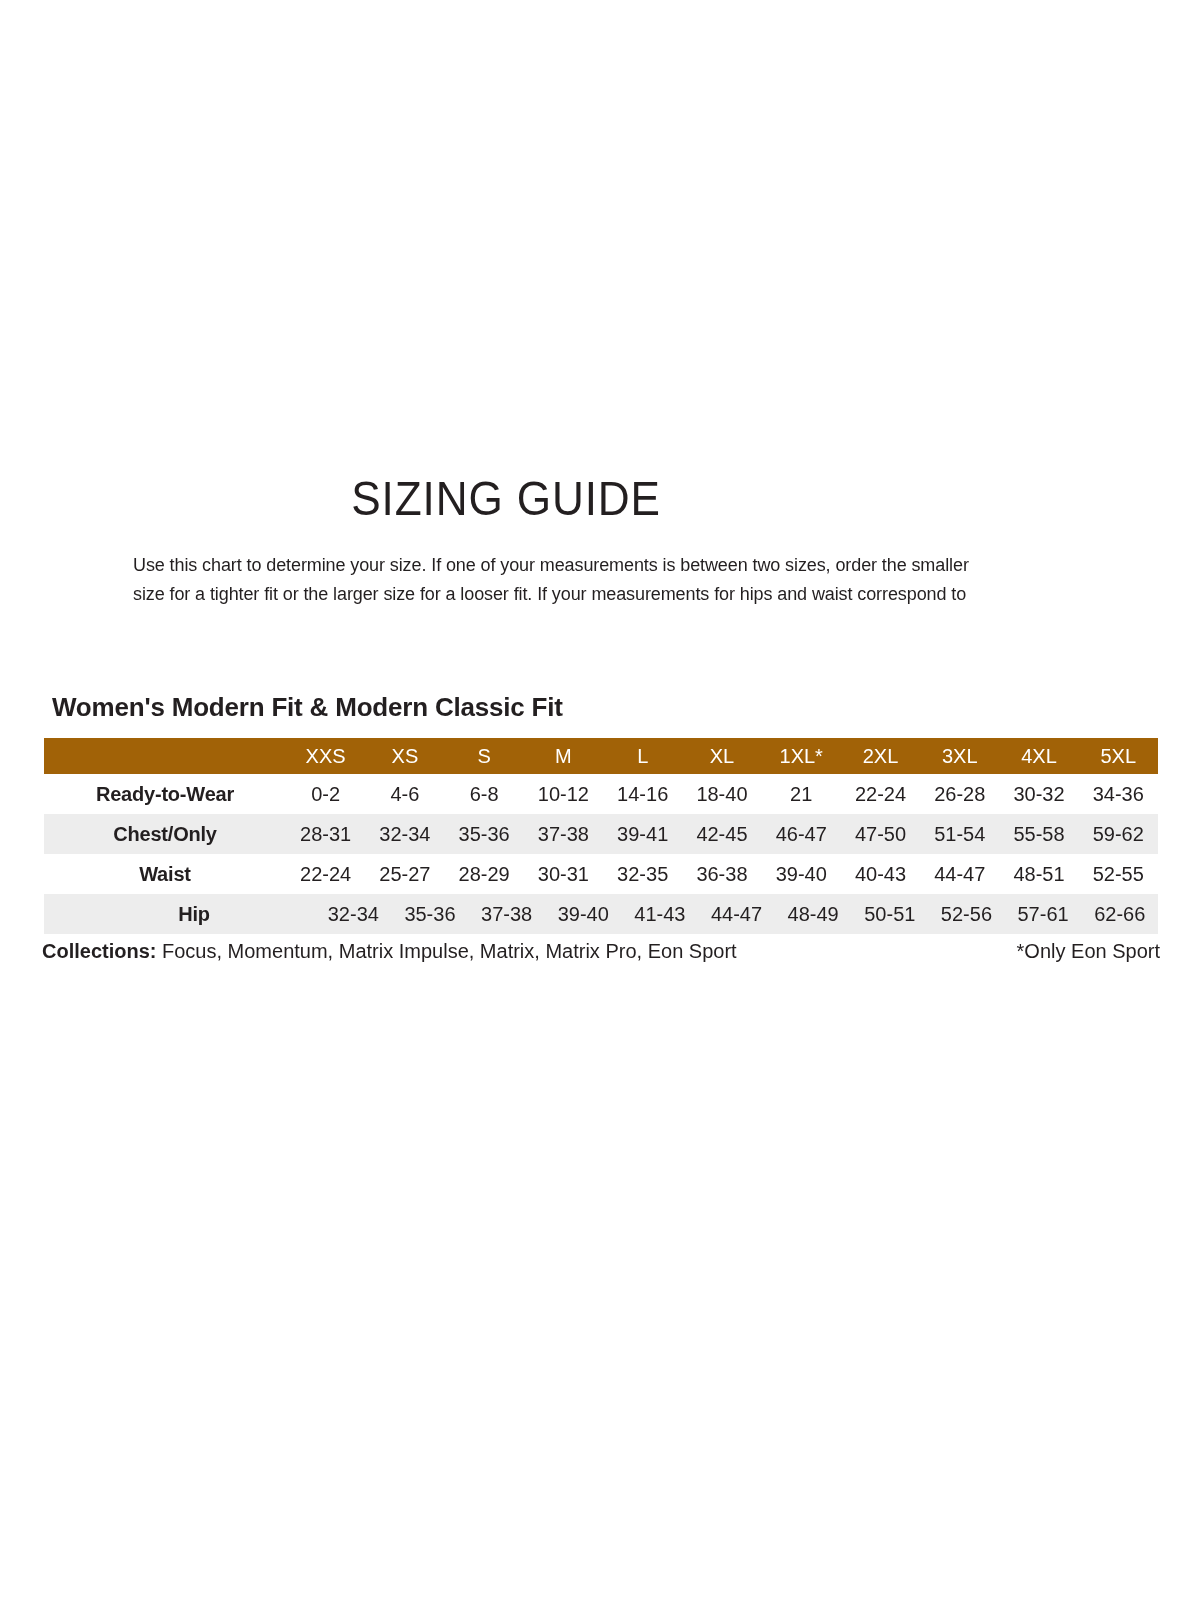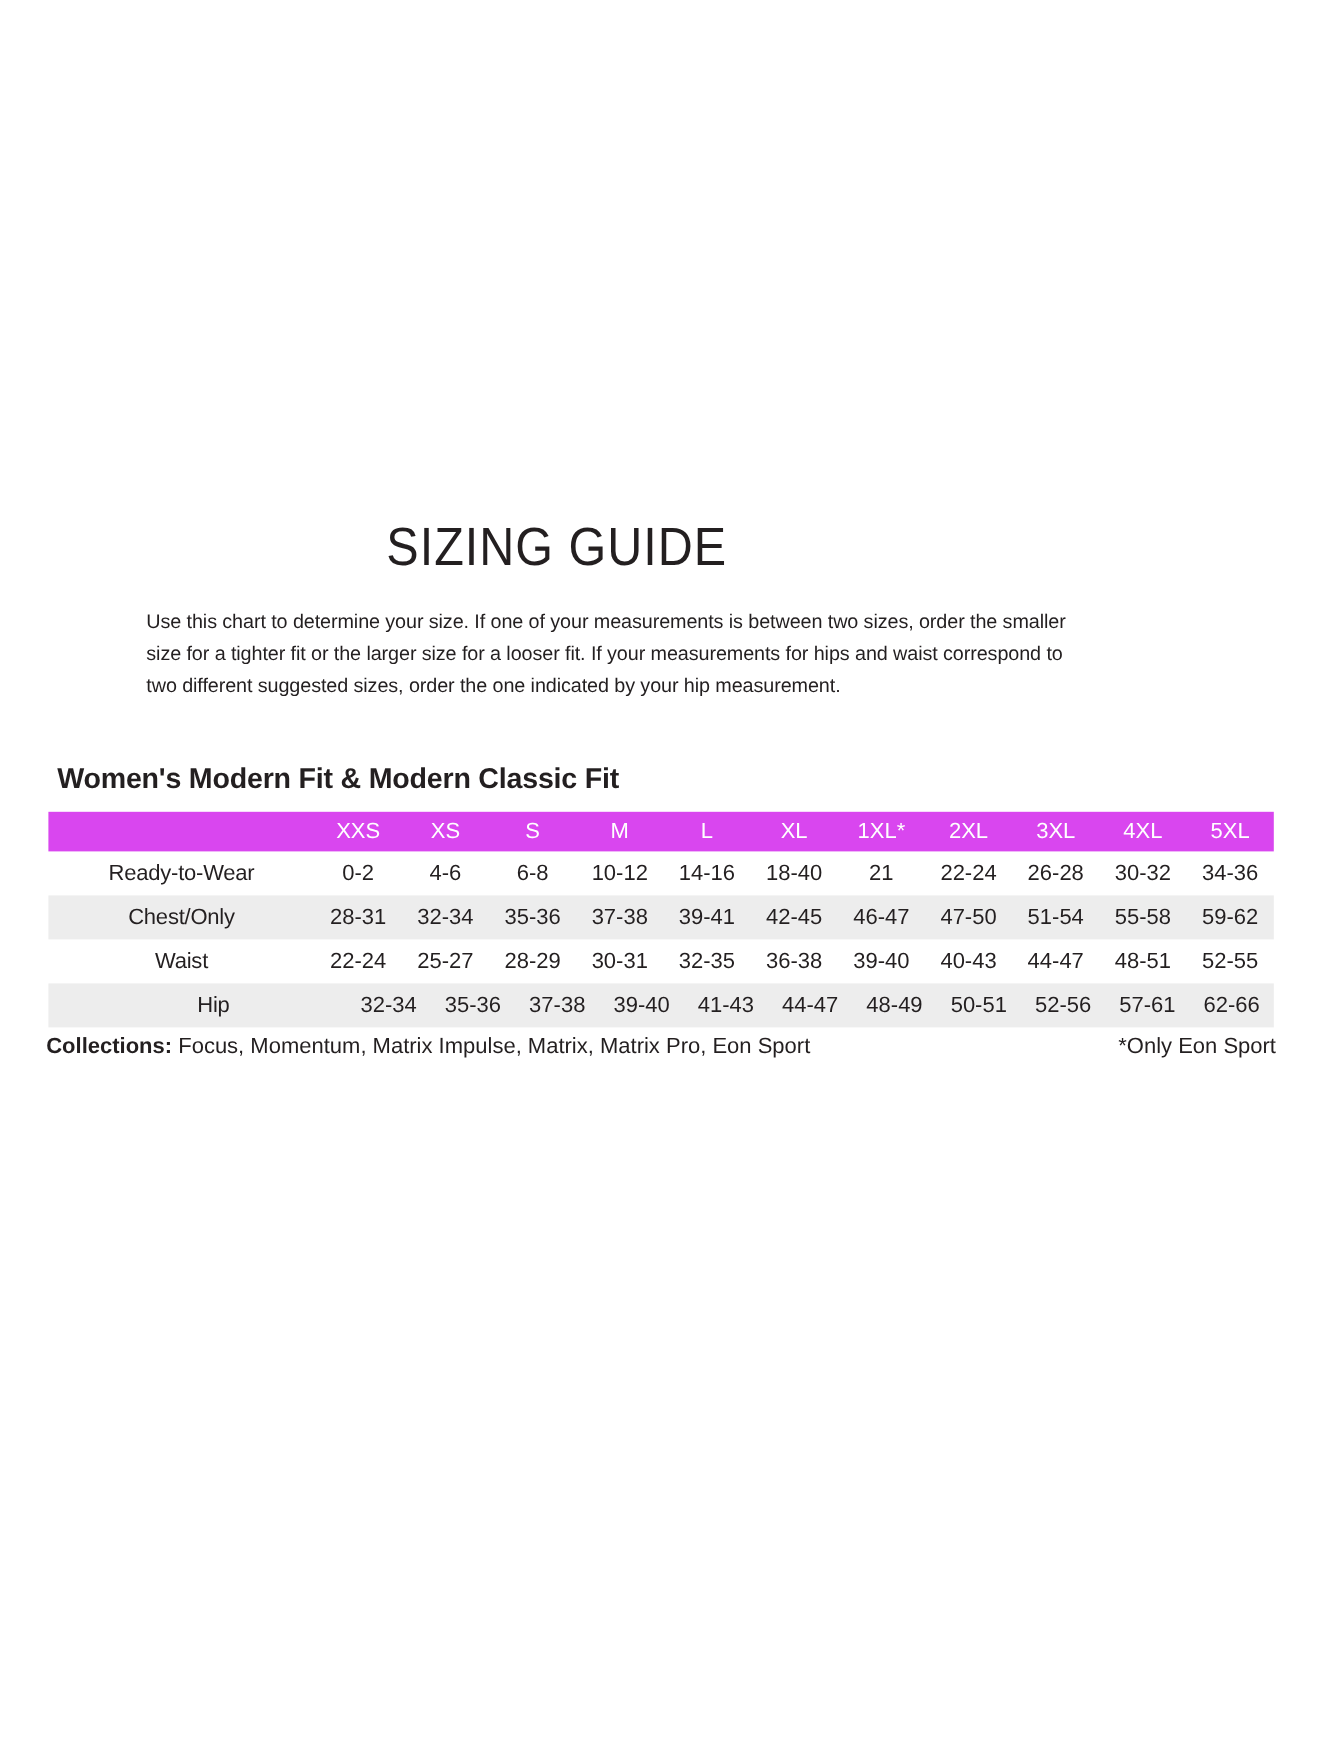--- a/index.html
+++ b/index.html
@@ -62,21 +62,21 @@
   }
   .st-row.alt{background:var(--alt);}
   .st-cell{
     flex:1 1 0;
     text-align:center;
     font-size:20px;
     white-space:nowrap;
   }
   .st-cell.label{
     flex:0 0 242px;
-    font-weight:normal;
+    font-weight:bold;
     letter-spacing:-0.2px;
   }
 
   .table-footer{
     position:absolute;left:42px;top:940px;width:1118px;
     display:flex;justify-content:space-between;align-items:baseline;
     font-size:20px;
   }
   .collections-label{font-weight:bold;}
 </style>
@@ -85,27 +85,26 @@
 
 <div class="page">
 
   <div class="title-wrap">
     <span class="title">SIZING GUIDE</span>
   </div>
 
   <div class="intro">
     <div class="intro-line">Use this chart to determine your size. If one of your measurements is between two sizes, order the smaller</div>
     <div class="intro-line">size for a tighter fit or the larger size for a looser fit. If your measurements for hips and waist correspond to</div>
-    <div class="intro-line">two different suggested sizes, order the one indicated by your hip measurement.</div>
   </div>
 
   <div class="section-heading">Women's Modern Fit &amp; Modern Classic Fit</div>
 
   <div class="size-table">
-      <div class="st-row header" style="background: #d946ef;">
+      <div class="st-row header" style="background: #a16207;">
         <div class="st-cell label"></div>
         <div class="st-cell">XXS</div>
         <div class="st-cell">XS</div>
         <div class="st-cell">S</div>
         <div class="st-cell">M</div>
         <div class="st-cell">L</div>
         <div class="st-cell">XL</div>
         <div class="st-cell">1XL*</div>
         <div class="st-cell">2XL</div>
         <div class="st-cell">3XL</div>

